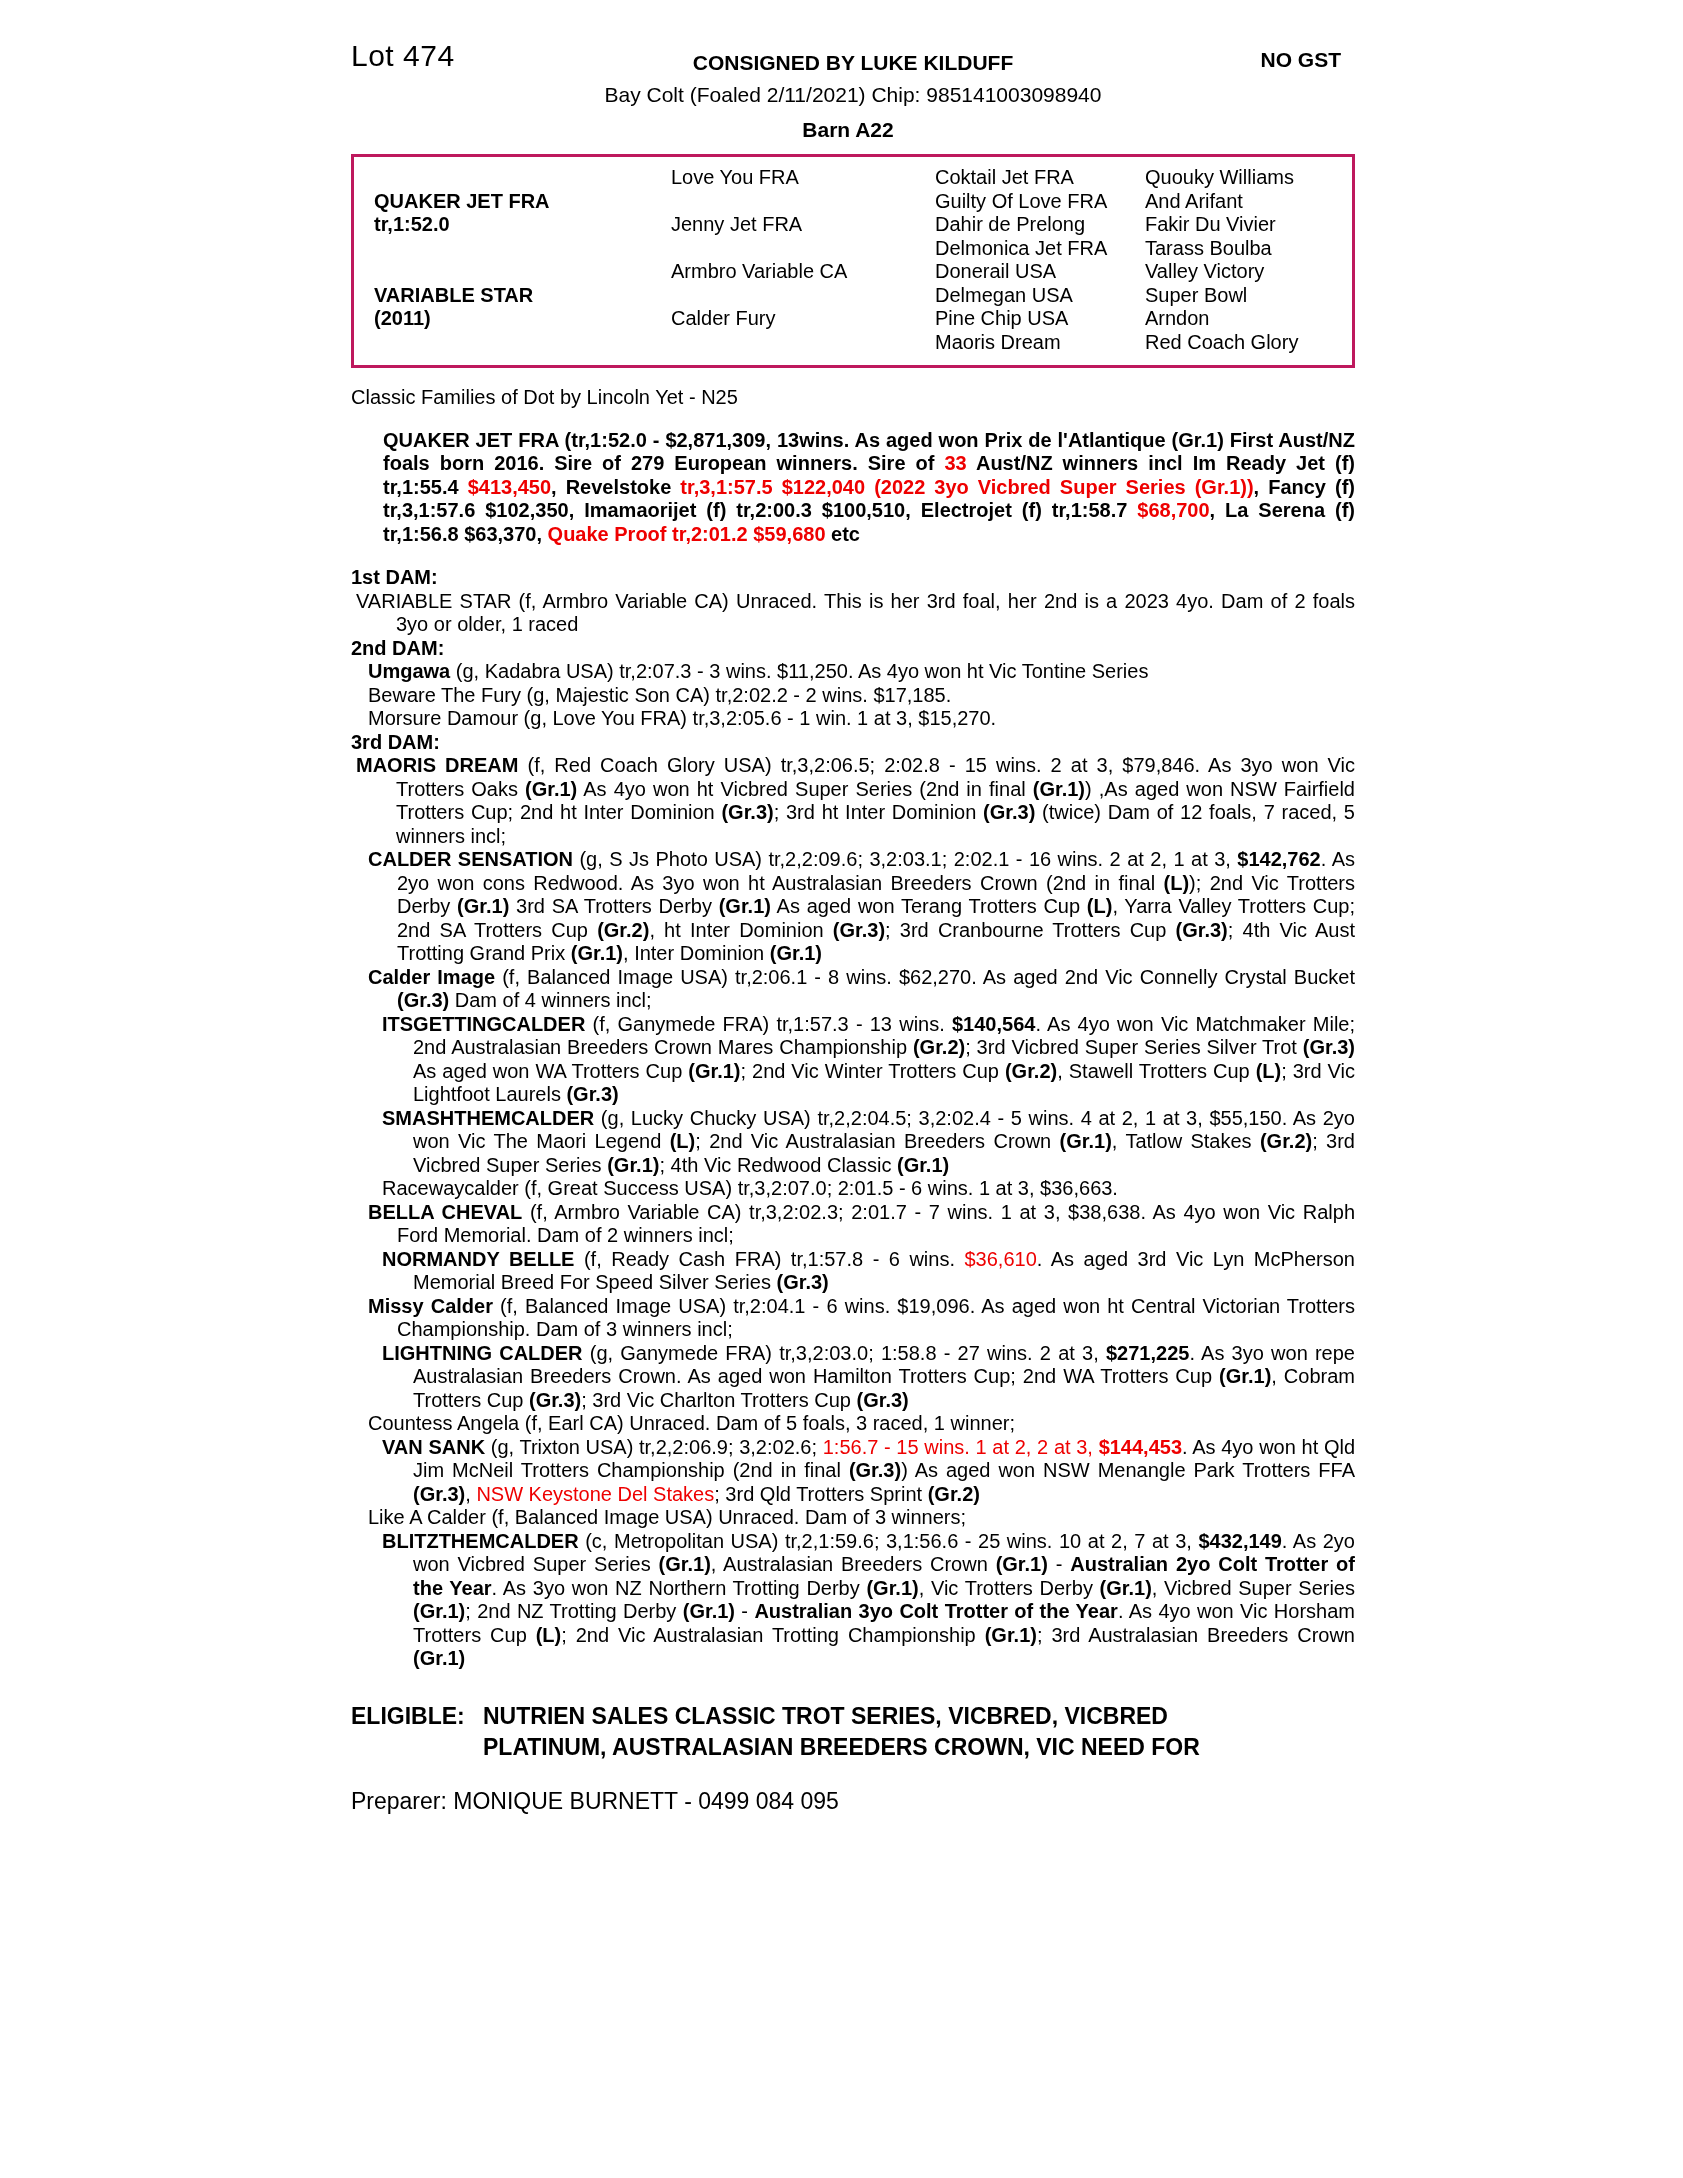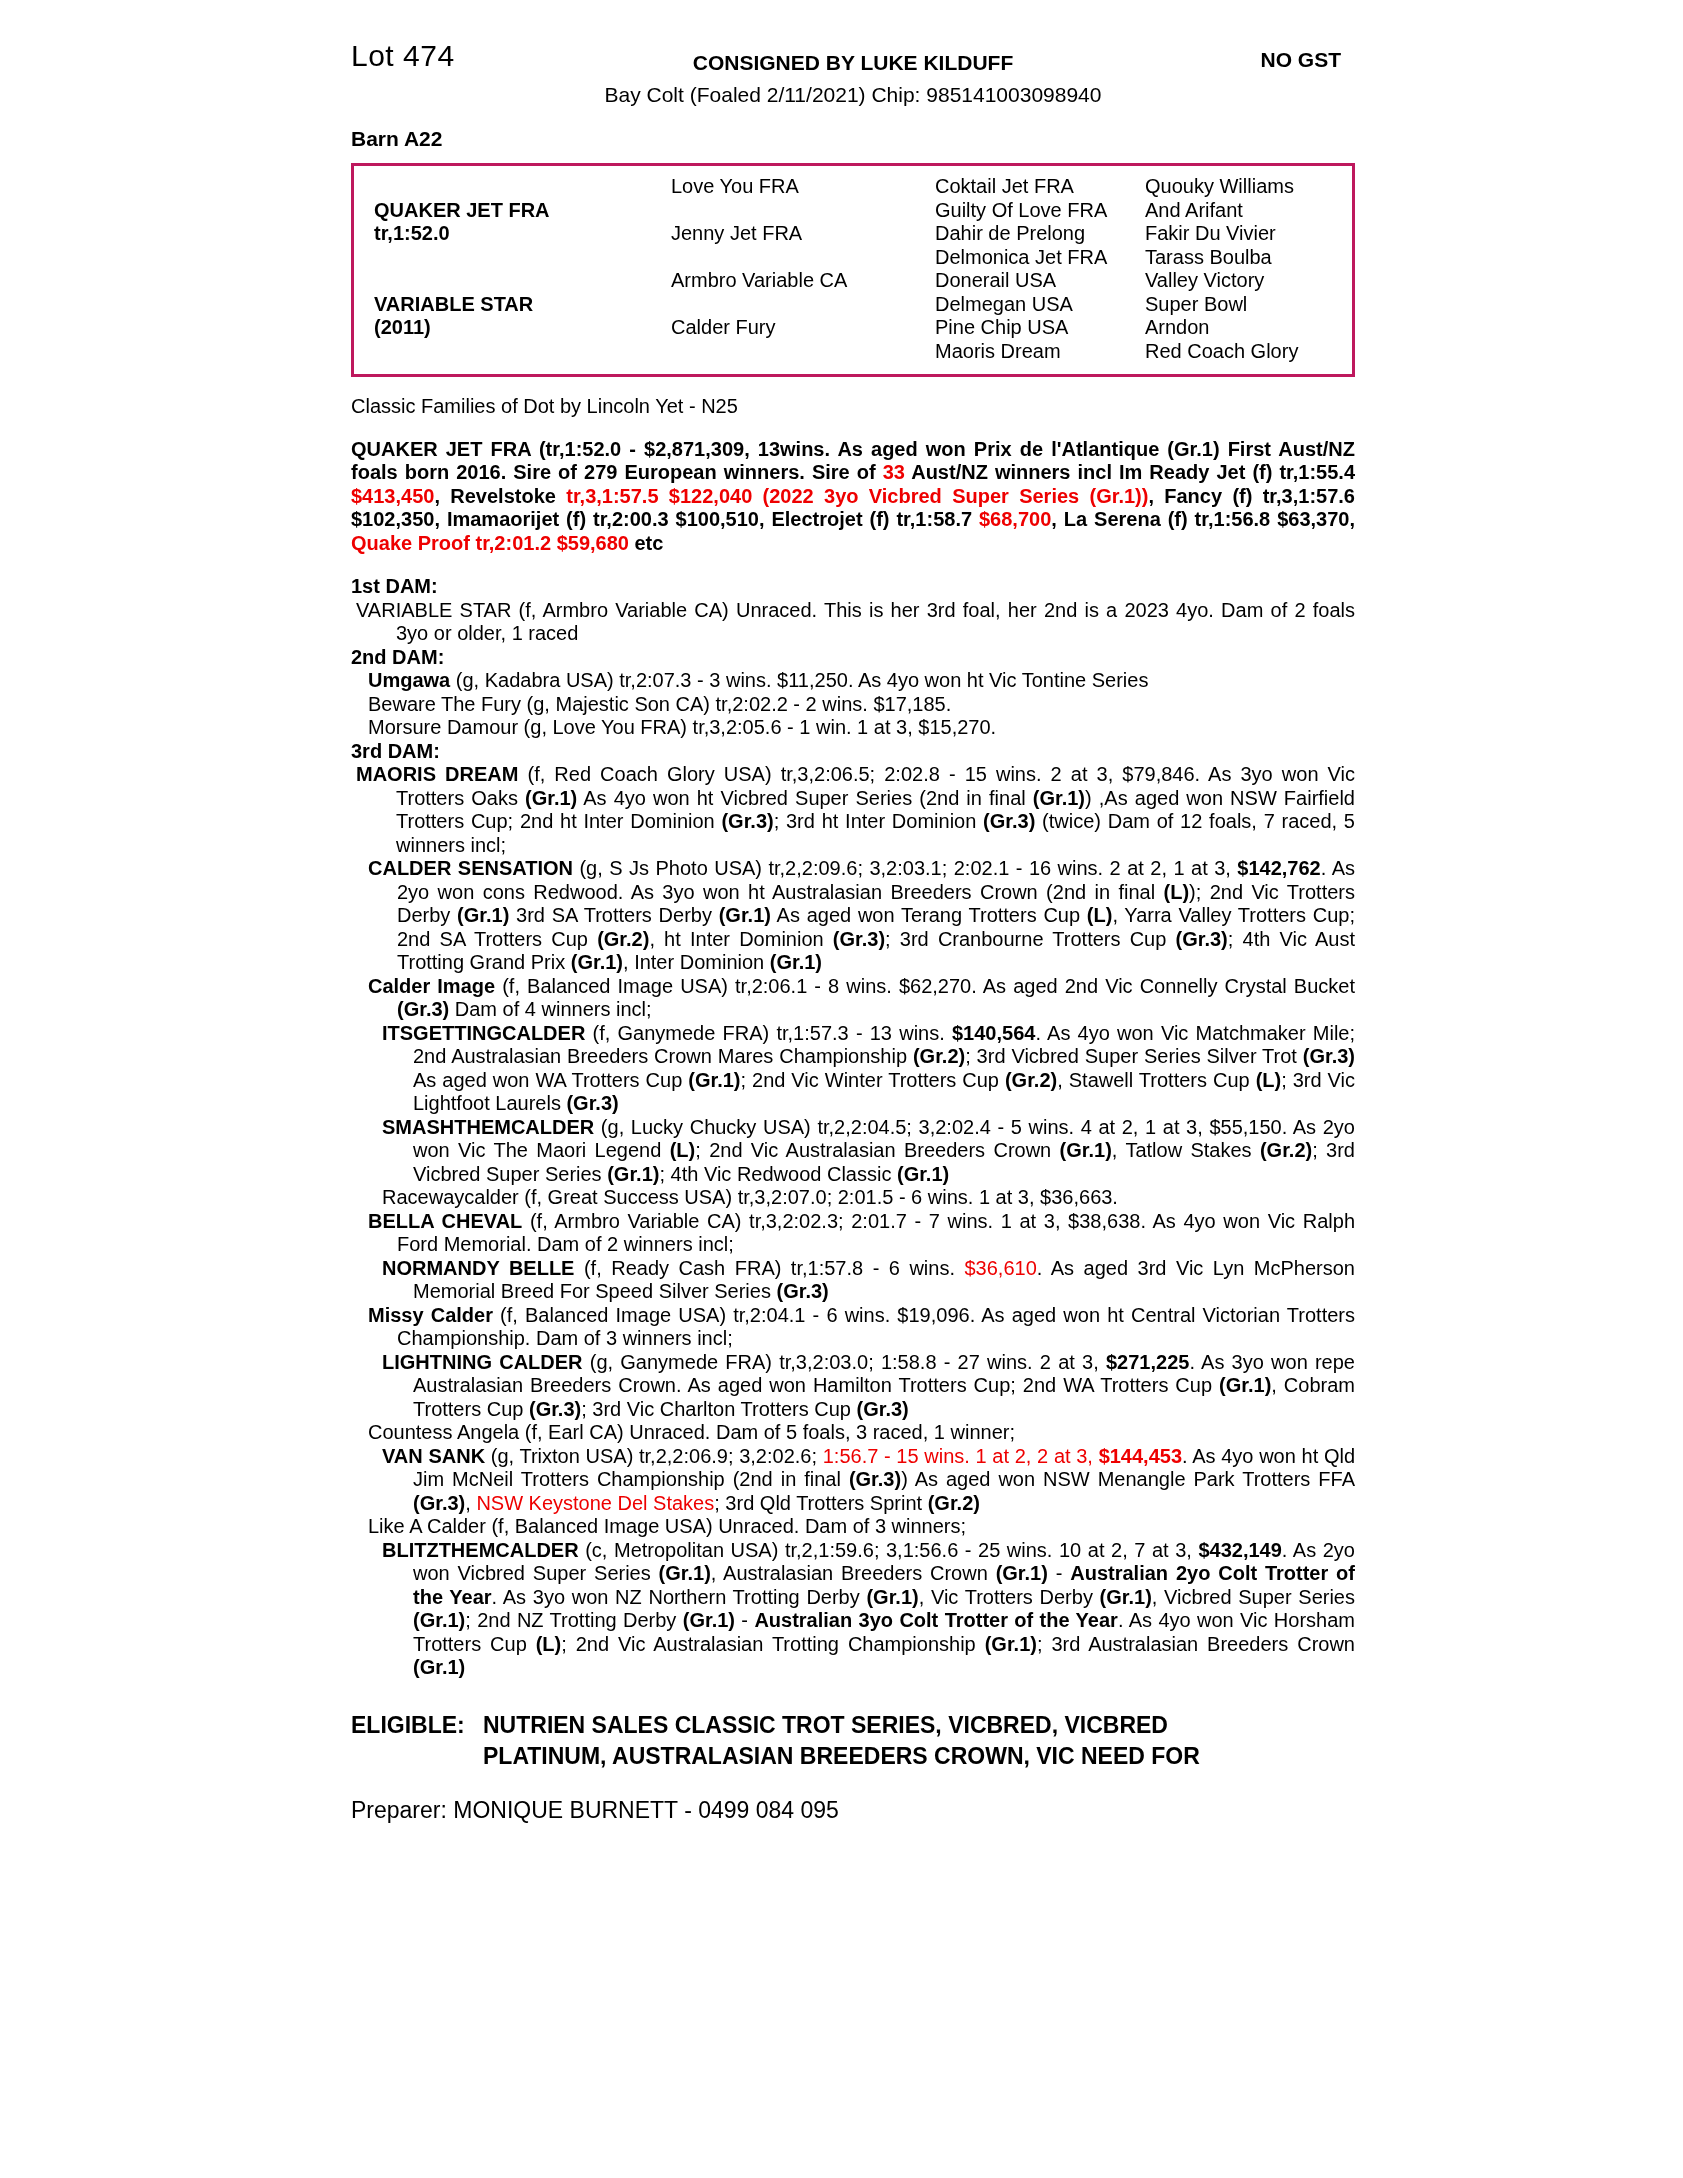--- a/index.html
+++ b/index.html
@@ -3,25 +3,25 @@
 <meta charset="utf-8">
 <style>
   html,body{margin:0;padding:0;background:#ffffff;}
   body{width:1683px;height:2178px;position:relative;font-family:"Liberation Sans",sans-serif;color:#000;}
   .page{position:absolute;left:351px;top:44px;width:1004px;font-size:20px;line-height:23.5px;}
   .hdr-row1{position:relative;height:36px;}
   .lot{position:absolute;left:0;top:0;font-size:30px;font-weight:normal;letter-spacing:0.5px;}
   .consigned{text-align:center;font-size:21px;font-weight:bold;padding-top:7px;}
   .nogst{position:absolute;right:14px;top:4px;font-size:21px;font-weight:bold;}
   .subtitle{text-align:center;font-size:21px;margin-top:3px;}
-  .barn{text-align:left;font-size:21px;font-weight:bold;padding-right:10px;margin-top:20px;}
+  .barn{text-align:center;font-size:21px;font-weight:bold;padding-right:10px;margin-top:11px;}
   .ped-table{margin-top:13px;border:3px solid #be185d;padding:9px 0 11px 20px;display:grid;grid-template-columns:297px 264px 210px 1fr;}
   .ped-cell{height:23.5px;white-space:nowrap;overflow:visible;}
   .family-note{margin-top:18px;}
-  .sire-para{margin-top:19px;text-align:justify;font-weight:bold;}
+  .sire-para{margin-top:19px;text-align:justify;font-weight:bold;margin-left:32px;}
   .bold{font-weight:bold;}
   .red{color:var(--red,#ee0000);}
   .dam-heading{font-weight:bold;}
   .gap-above{margin-top:20px;}
   .entry{text-align:justify;}
   .lvl0{padding-left:45px;text-indent:-40px;}
   .lvl1{padding-left:46px;text-indent:-29px;}
   .lvl2{padding-left:62px;text-indent:-31px;}
   .eligible{margin-top:30px;display:flex;font-weight:bold;font-size:23px;line-height:31px;}
   .elig-label{width:132px;flex:none;}

